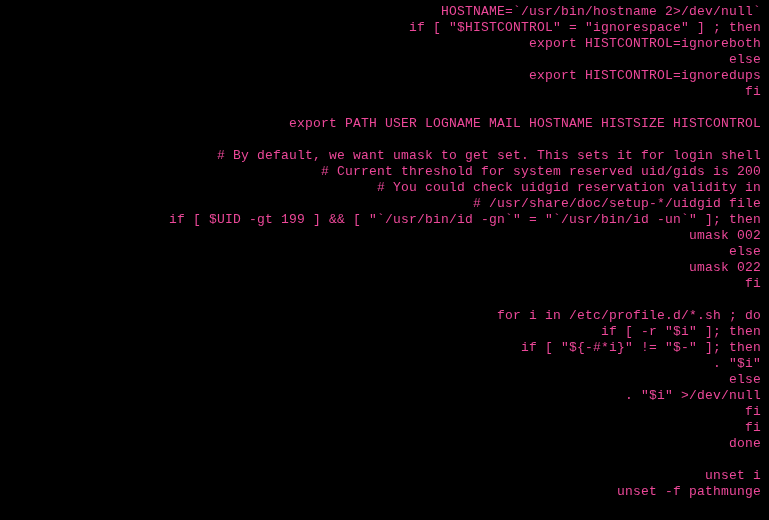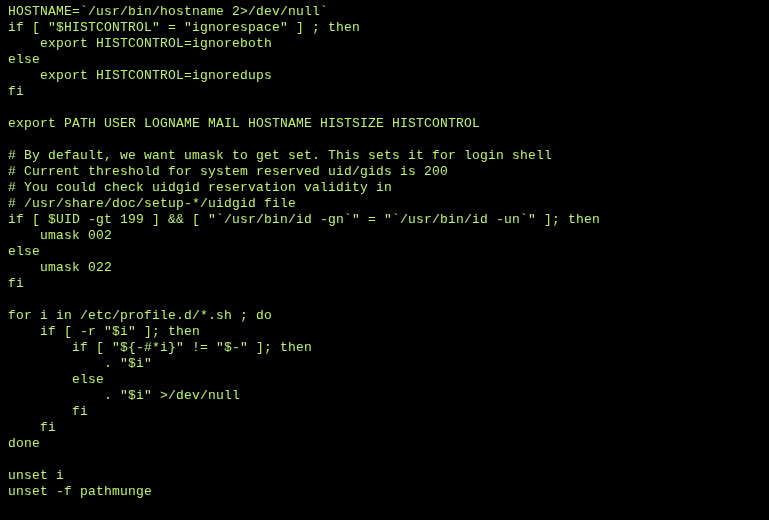--- a/index.html
+++ b/index.html
@@ -11,26 +11,27 @@
       background-color: #000000;
       width: 769px;
       height: 520px;
       overflow: hidden;
       font-family: "Courier New", Courier, monospace;
       font-size: 13px;
       line-height: 16px;
       padding: 4px 8px;
     }
     pre {
-      color: #bef264;
+      color: #ec4899;
       font-family: "Courier New", Courier, monospace;
       font-size: 13px;
       line-height: 16px;
       white-space: pre;
       letter-spacing: 0.2px;
+      text-align: right;
     }
   </style>
 </head>
 <body>
 
 <pre>HOSTNAME=`/usr/bin/hostname 2&gt;/dev/null`
 if [ "$HISTCONTROL" = "ignorespace" ] ; then
     export HISTCONTROL=ignoreboth
 else
     export HISTCONTROL=ignoredups

